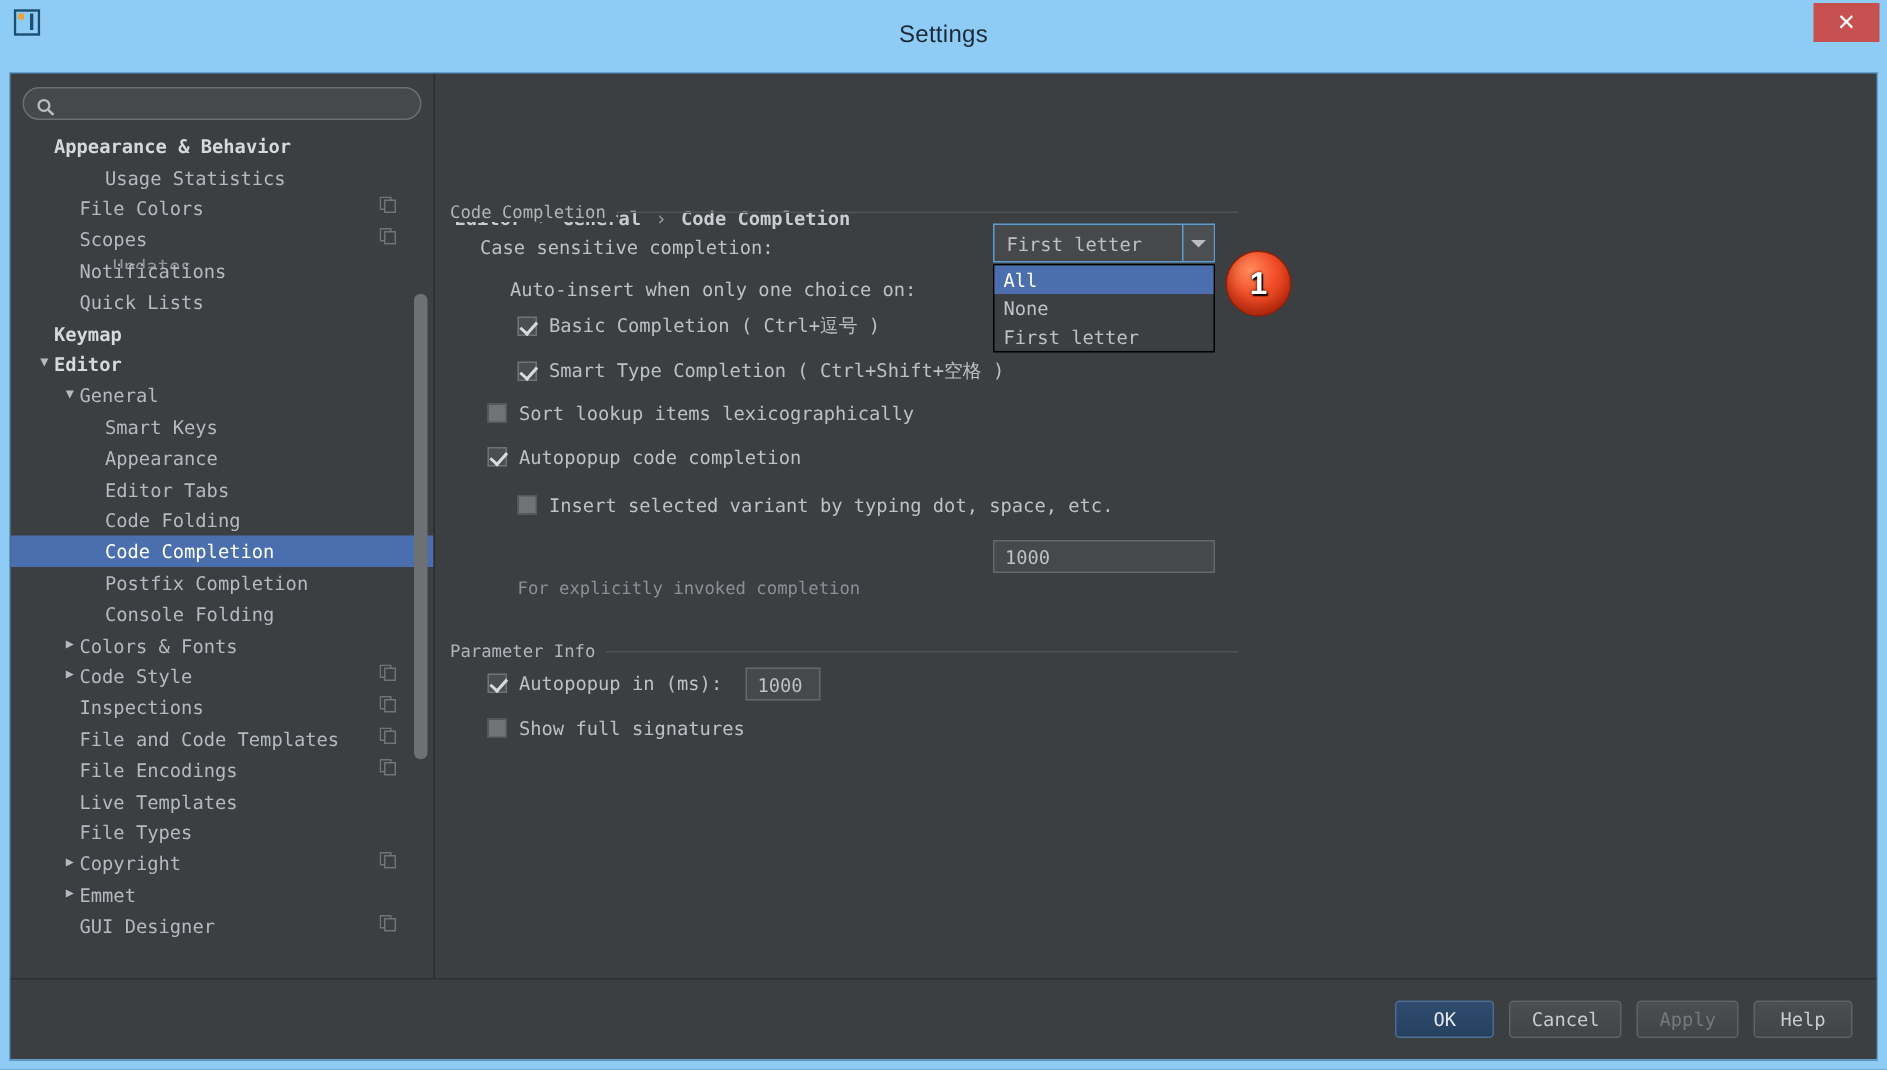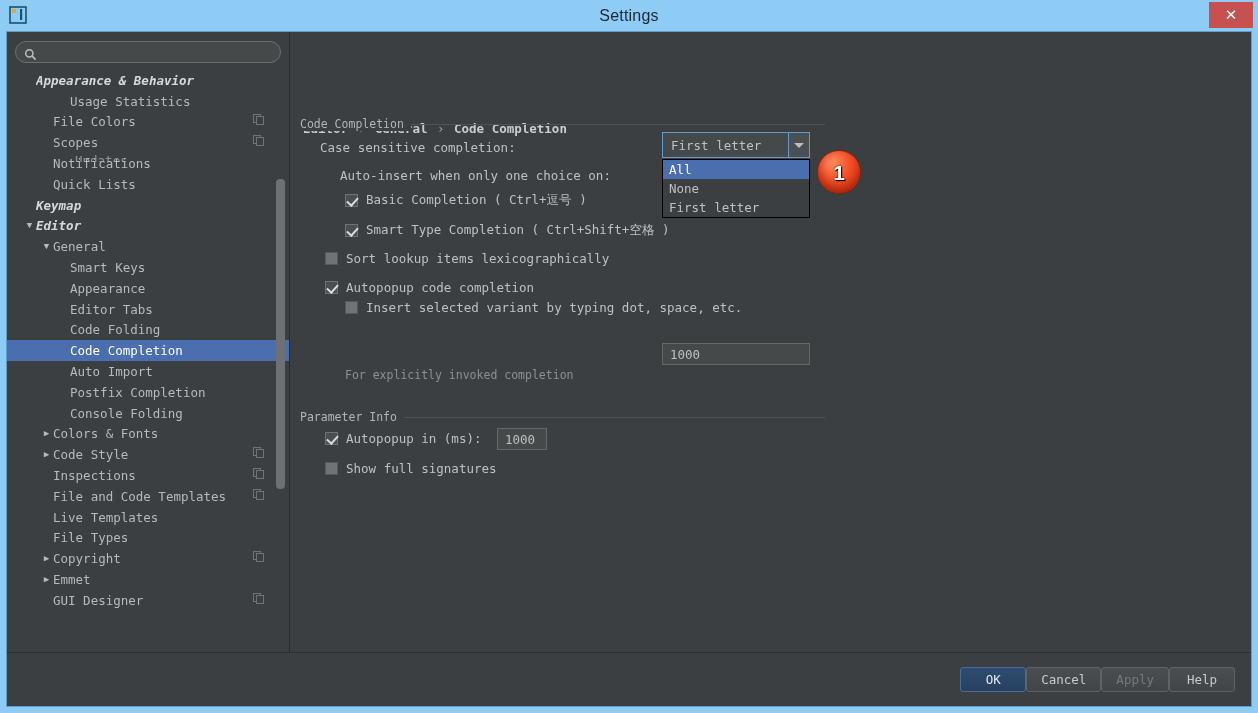--- a/index.html
+++ b/index.html
@@ -16,21 +16,21 @@
   
   .window {
     position: absolute;
     left: 0; top: 0;
     width: 1258px; height: 713px;
     background: #8ecbf5;
     display: flex;
     flex-direction: column;
   }
   .titlebar {
-    height: 31px;
+    height: 48px;
     background: #8ecbf5;
     display: flex;
     align-items: center;
     position: relative;
     flex: none;
   }
   .app-icon {
     position: absolute;
     left: 9px; top: 6px;
     width: 18px; height: 18px;
@@ -128,21 +128,21 @@
     line-height: 1;
   }
   .tree-row .lbl { flex: 1; overflow: hidden; }
   .tree-row .copyicon {
     width: 16px; flex: none;
     margin-right: 20px;
     opacity: .55;
   }
   .tree-row.sel { background: #4b6eaf; }
   .tree-row.sel .lbl { color: #ffffff; }
-  .tree-row.bold .lbl { color: #d6d9dc; font-weight: bold; font-style: italic; }
+  .tree-row.bold .lbl { color: #d6d9dc; font-weight: bold; }
   .clipped {
     position: absolute;
     color: #8f949a;
     font-size: 12.5px;
     overflow: hidden;
     height: 9px;
   }
 
   .vscroll {
     position: absolute;
@@ -317,20 +317,21 @@
   
   .footer {
     height: 54px;
     flex: none;
     background: #3c3f41;
     border-top: 1px solid #2e3133;
     display: flex;
     align-items: center;
     justify-content: flex-end;
     padding-right: 16px;
+    gap: 10px;
   }
   .btn {
     min-width: 66px;
     height: 25px;
     padding: 0 14px;
     border: 1px solid #5e6366;
     border-radius: 3px;
     background: linear-gradient(#4a4e50, #414547);
     color: #c6cbcf;
     font-size: 12.5px;
@@ -467,26 +468,20 @@
               </div>
               <div class="tree-row sel">
                 <span style="width: 50px; flex: 0 0 auto;"></span>
                 <span class="arrow"></span>
                 <span class="lbl">Code Completion</span>
                 <span class="copyicon"></span>
               </div>
               <div class="tree-row">
                 <span style="width: 50px; flex: 0 0 auto;"></span>
                 <span class="arrow"></span>
-                <span class="lbl">Auto Import</span>
-                <span class="copyicon"></span>
-              </div>
-              <div class="tree-row">
-                <span style="width: 50px; flex: 0 0 auto;"></span>
-                <span class="arrow"></span>
                 <span class="lbl">Postfix Completion</span>
                 <span class="copyicon"></span>
               </div>
               <div class="tree-row">
                 <span style="width: 50px; flex: 0 0 auto;"></span>
                 <span class="arrow"></span>
                 <span class="lbl">Console Folding</span>
                 <span class="copyicon"></span>
               </div>
               <div class="tree-row">
@@ -510,20 +505,29 @@
                 <span class="lbl">Inspections</span>
                 <span class="copyicon"><svg width="12" height="12" viewBox="0 0 12 12">
                     <rect x="0.5" y="0.5" width="7" height="8" fill="none" stroke="#9aa0a6"></rect>
                     <rect x="3.5" y="2.5" width="7" height="8" fill="#3c3f41" stroke="#9aa0a6"></rect>
                   </svg></span>
               </div>
               <div class="tree-row">
                 <span style="width: 33px; flex: 0 0 auto;"></span>
                 <span class="arrow"></span>
                 <span class="lbl">File and Code Templates</span>
+                <span class="copyicon"><svg width="12" height="12" viewBox="0 0 12 12">
+                    <rect x="0.5" y="0.5" width="7" height="8" fill="none" stroke="#9aa0a6"></rect>
+                    <rect x="3.5" y="2.5" width="7" height="8" fill="#3c3f41" stroke="#9aa0a6"></rect>
+                  </svg></span>
+              </div>
+              <div class="tree-row">
+                <span style="width: 33px; flex: 0 0 auto;"></span>
+                <span class="arrow"></span>
+                <span class="lbl">File Encodings</span>
                 <span class="copyicon"><svg width="12" height="12" viewBox="0 0 12 12">
                     <rect x="0.5" y="0.5" width="7" height="8" fill="none" stroke="#9aa0a6"></rect>
                     <rect x="3.5" y="2.5" width="7" height="8" fill="#3c3f41" stroke="#9aa0a6"></rect>
                   </svg></span>
               </div>
               <div class="tree-row">
                 <span style="width: 33px; flex: 0 0 auto;"></span>
                 <span class="arrow"></span>
                 <span class="lbl">Live Templates</span>
                 <span class="copyicon"></span>
@@ -606,21 +610,21 @@
           <span class="txt">Smart Type Completion ( Ctrl+Shift+空格 )</span>
         </div>
         <div class="cb" style="left:35px; top:219px;">
           <span class="cbox off"></span>
           <span class="txt">Sort lookup items lexicographically</span>
         </div>
         <div class="cb" style="left:35px; top:248px;">
           <span class="cbox on"></span>
           <span class="txt">Autopopup code completion</span>
         </div>
-        <div class="cb" style="left:55px; top:268px;">
+        <div class="cb" style="left:55px; top:280px;">
           <span class="cbox off"></span>
           <span class="txt">Insert selected variant by typing dot, space, etc.</span>
         </div>
         <div class="opt-sub" style="left:55px; top:336px;">For explicitly invoked completion</div>
         <div class="tfield" style="left:372px; top:311px; width:148px; height:22px;">1000</div>
 
         <div class="group" style="top:385px; width:525px;">
           <div class="group-line" style="width:525px;"></div>
           <div class="group-title">Parameter Info</div>
         </div>

